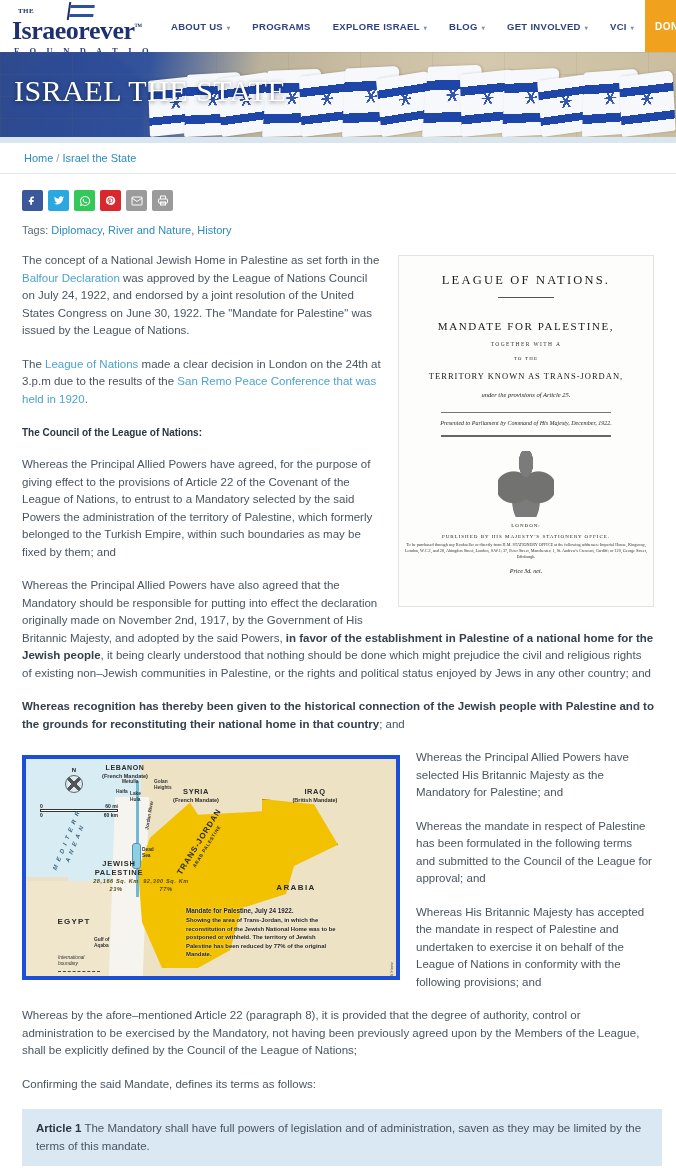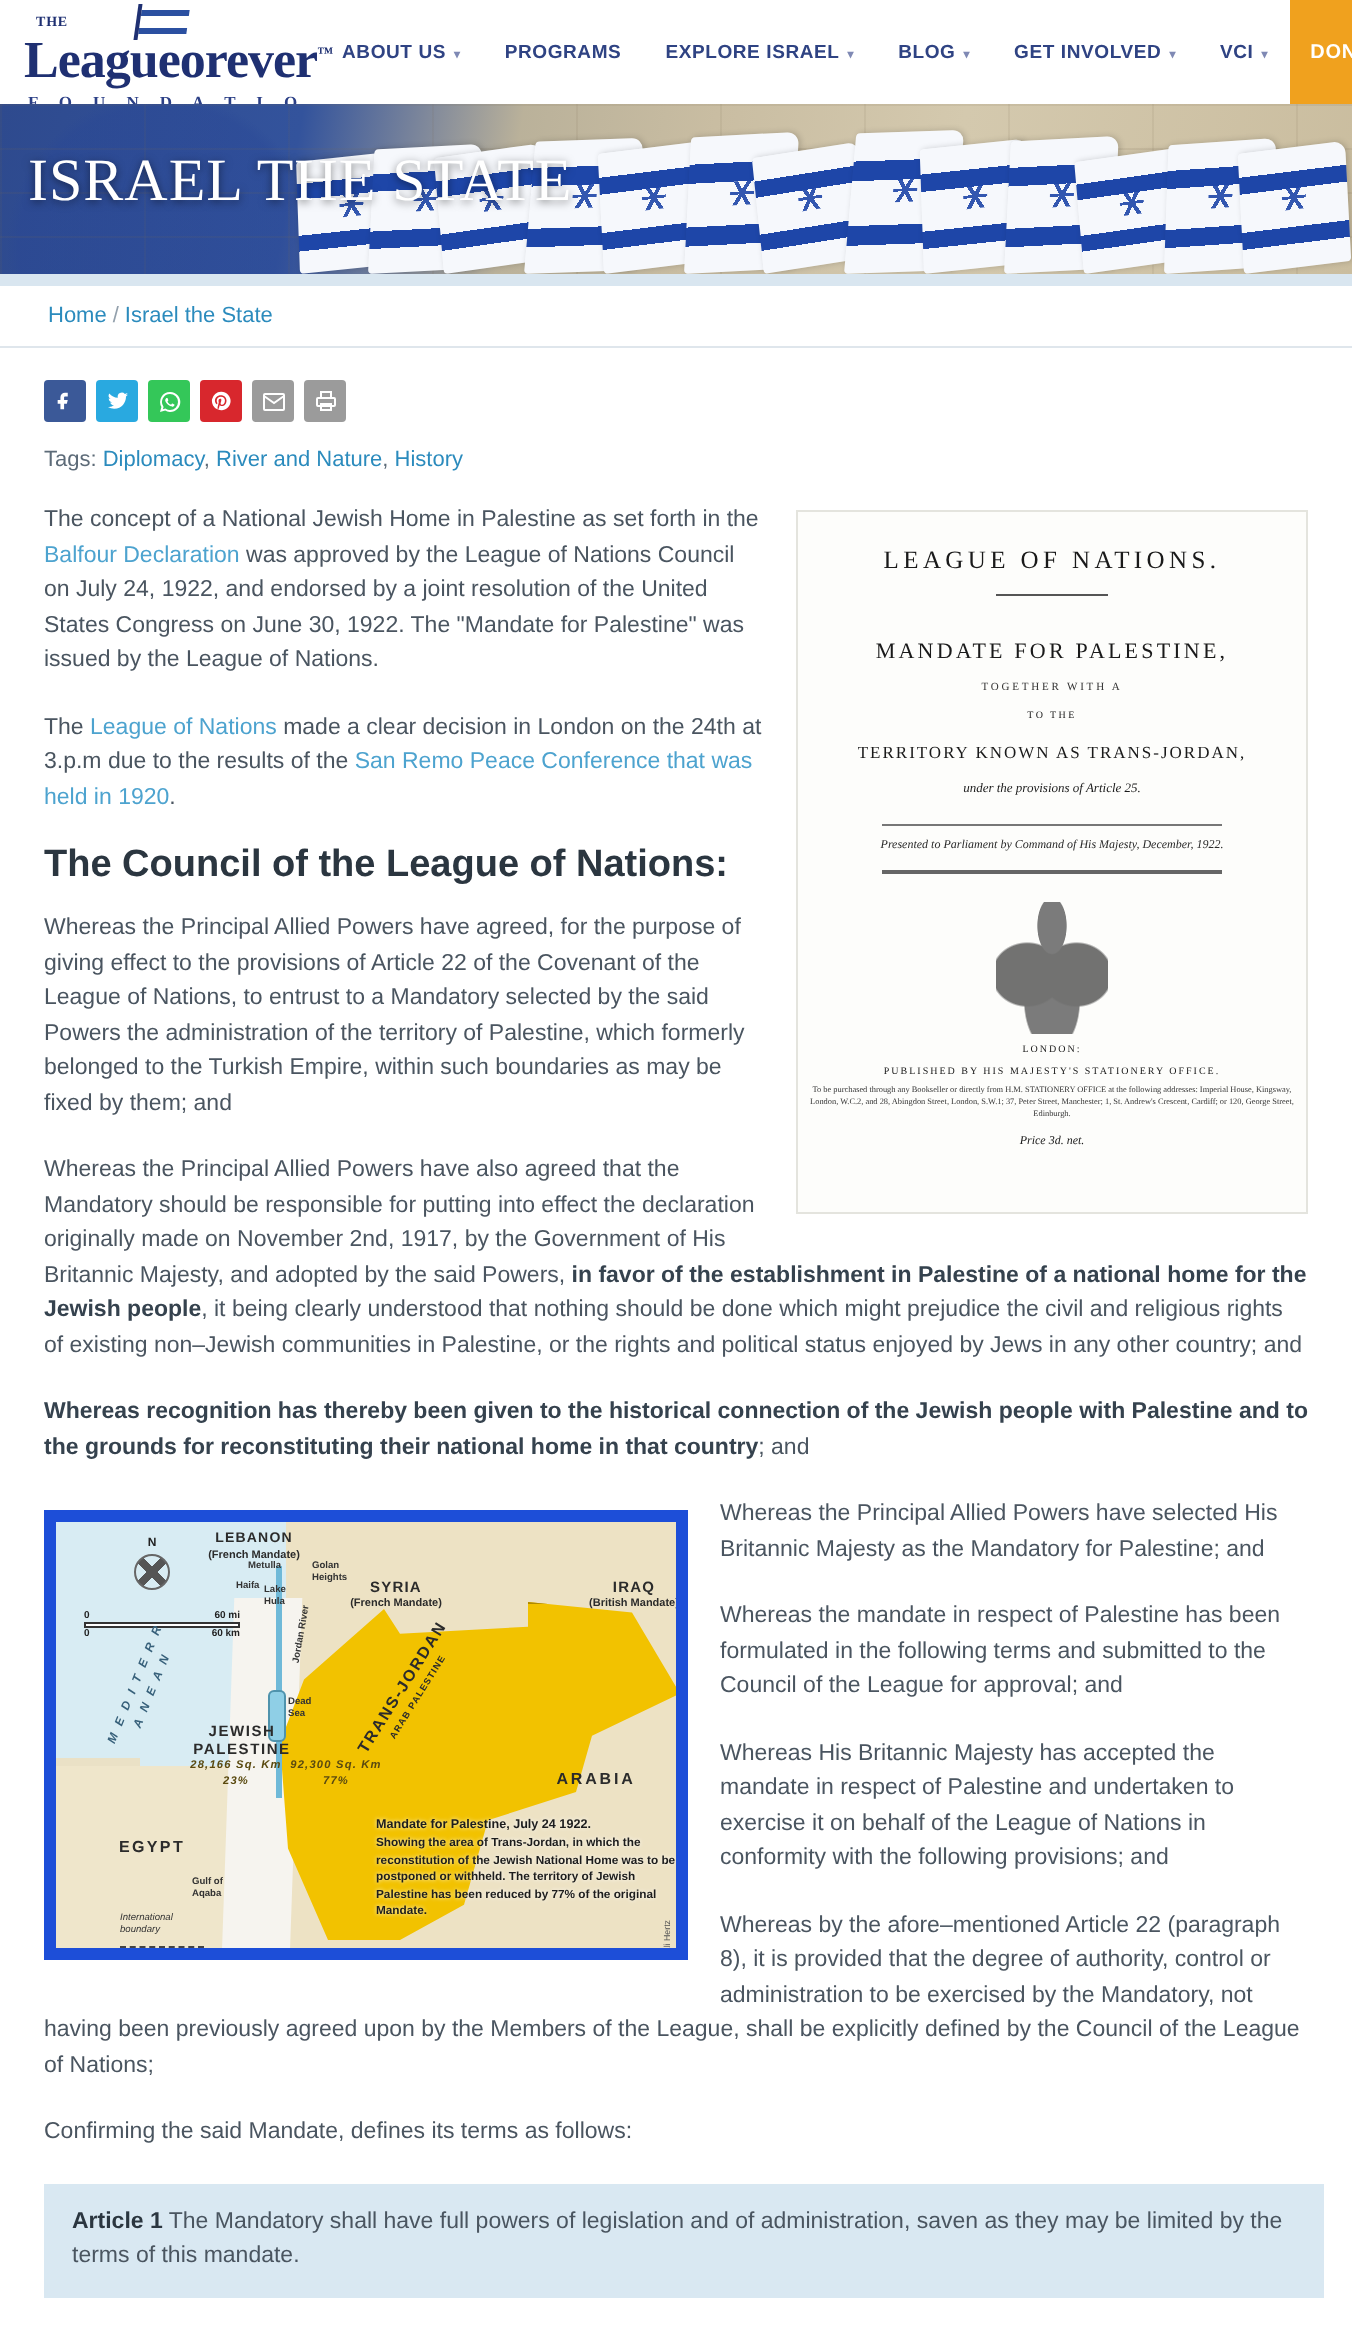--- a/index.html
+++ b/index.html
@@ -215,21 +215,21 @@
   p.para {
     font-size: 11.5px;
     line-height: 17.5px;
     color: #4a5560;
     margin: 0 0 16px 0;
   }
   p.para a { color: #4da3cf; text-decoration: none; cursor: pointer; }
   p.para b, p.para strong { color: #35424e; font-weight: bold; }
 
   h2.subhead {
-    font-size: 19px;
+    font-size: 10px;
     color: #2b3640;
     font-weight: bold;
     margin: 0 0 14px 0;
     line-height: 18px;
   }
 
   
   .doc-figure {
     float: right;
     width: 256px;
@@ -264,24 +264,24 @@
     opacity: .72;
     filter: blur(.3px);
   }
   .doc-figure .dl9 { font-size: 5px; letter-spacing:1px; margin-top: 6px; }
   .doc-figure .dl11 { font-size: 4.2px; margin-top: 3px; line-height: 6px; color:#333; }
   .doc-figure .dl12 { font-size: 6px; font-style: italic; margin-top: 8px; }
 
   
   .map-figure {
     float: left;
-    width: 322px;
+    width: 378px;
     height: 225px;
     margin: 6px 16px 12px 0;
-    border: 6px solid #1d4ed8;
+    border: 4px solid #1d4ed8;
     background: #ede2c4;
     position: relative;
     overflow: hidden;
   }
   .m-sea {
     position:absolute; left:0; top:0; width:115px; height:128px;
     background:#d8ecf3;
   }
   .m-sea2 { position:absolute; left:0; top:118px; width:42px; height:110px; background:#eae1c6; }
   .m-egypt { position:absolute; left:0; top:122px; width:100px; height:105px; background:#efe6cb; }
@@ -384,21 +384,21 @@
   }
   .article-box .art-label { font-weight: bold; color: #2b3640; }
 </style>
 </head>
 <body>
 
 <div class="topbar">
   <a class="logo">
     <span class="logo-the">THE</span>
     <span class="logo-flag"></span>
-    <div class="logo-main"><span>League</span><span>orever</span><span class="tm">™</span></div>
+    <div class="logo-main"><span>Israe</span><span>orever</span><span class="tm">™</span></div>
     <div class="logo-sub">F O U N D A T I O N</div>
   </a>
 
   <nav class="nav">
     <a class="nav-item">
       <span>ABOUT US</span>
       <span class="caret">▾</span>
     </a>
     <a class="nav-item">
       <span>PROGRAMS</span>

